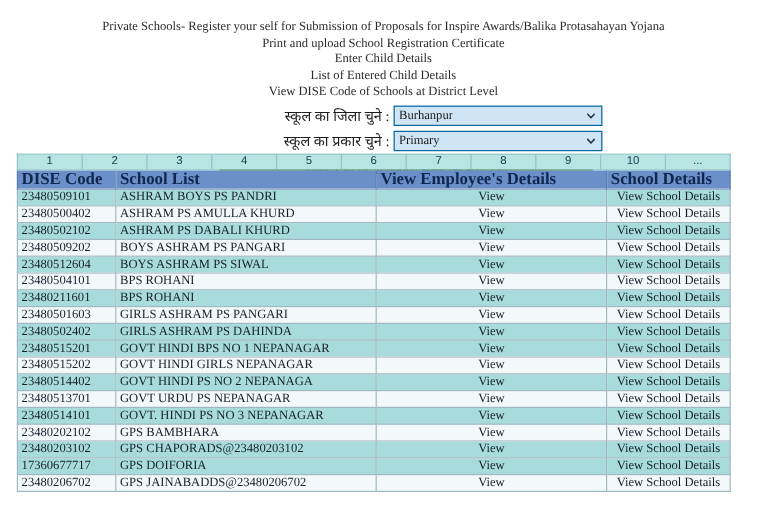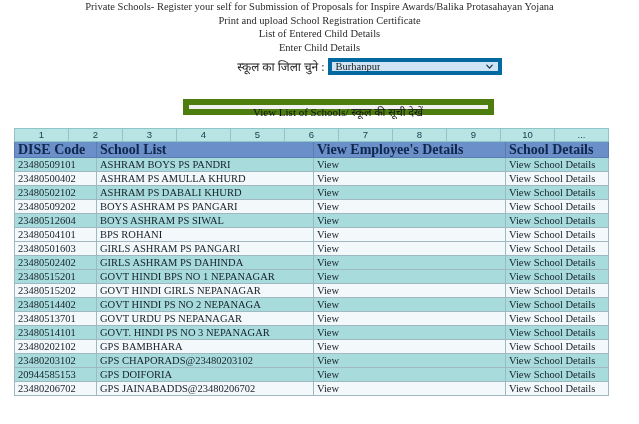--- a/index.html
+++ b/index.html
@@ -13,21 +13,21 @@
     height: 424px;
     overflow: hidden;
     font-family: "Liberation Sans", sans-serif;
     font-size: 11px;
     color: #1a1a1a;
     position: relative;
   }
 
   
   .menu-block {
-    padding-top: 0;
+    padding-top: 16px;
     text-align: center;
   }
   .menu-line {
     font-family: "Liberation Serif", serif;
     font-size: 10.5px;
     color: #2b2b2b;
     line-height: 13.5px;
     white-space: nowrap;
   }
 
@@ -48,21 +48,21 @@
     color: #1d1d1d;
     text-align: right;
     width: 150px;
     padding-right: 3px;
     white-space: nowrap;
   }
   .select-box {
     width: 174px;
     height: 17px;
     box-sizing: border-box;
-    border: 4px solid #0369a1;
+    border: 1px solid #0369a1;
     background: #cfe4f5;
     display: flex;
     align-items: center;
     justify-content: space-between;
     padding: 0 4px 0 4px;
     font-family: "Liberation Serif", serif;
     font-size: 10.5px;
     color: #1b1b1b;
   }
   .select-value {
@@ -142,52 +142,62 @@
     height: 15px;
     line-height: 15px;
     border: 1px solid #5a7cb0;
     font-family: "Liberation Serif", serif;
   }
 
   tr.data td { color: #16202a; }
   tr.odd td  { background: #a8dcdc; margin-left: 10px; }
   tr.even td { background: #f3f8fa; }
 
-  td.center { text-align: left; }
+  td.center { text-align: center; }
 
   .col-dise   { width: 82px; }
   .col-name   { width: 217px; }
   .col-emp    { width: 192px; }
   .col-school { width: 103px; }
 </style>
 </head>
 <body>
 
 <div class="menu-block">
   <div class="menu-line">Private Schools- Register your self for Submission of Proposals for Inspire Awards/Balika Protasahayan Yojana</div>
   <div class="menu-line">Print and upload School Registration Certificate</div>
+  <div class="menu-line">Enter Child Details</div>
   <div class="menu-line">List of Entered Child Details</div>
-  <div class="menu-line">Enter Child Details</div>
+  <div class="menu-line">View DISE Code of Schools at District Level</div>
 </div>
 
 <div class="form-area">
 
   <div class="form-row">
     <div class="form-label">स्कूल का जिला चुने :</div>
     <div class="select-box">
       <span class="select-value">Burhanpur</span>
       <span class="chevron">
         <svg viewBox="0 0 10 10" width="9" height="9">
             <path d="M2 3.5 L5 6.8 L8 3.5" fill="none" stroke="#18384f" stroke-width="1.4" stroke-linecap="round" stroke-linejoin="round"></path>
           </svg>
       </span>
     </div>
   </div>
 
   <div class="form-row">
+    <div class="form-label">स्कूल का प्रकार चुने :</div>
+    <div class="select-box">
+      <span class="select-value">Primary</span>
+      <span class="chevron">
+        <svg viewBox="0 0 10 10" width="9" height="9">
+            <path d="M2 3.5 L5 6.8 L8 3.5" fill="none" stroke="#18384f" stroke-width="1.4" stroke-linecap="round" stroke-linejoin="round"></path>
+          </svg>
+      </span>
+    </div>
   </div>
 
   <div class="button-row">
     <div class="view-list-button">View List of Schools/ स्कूल की सूची देखें</div>
   </div>
 
 </div>
 
 <div class="sheet">
   <table class="grid">
@@ -251,20 +261,26 @@
           <td>BOYS ASHRAM PS SIWAL</td>
           <td class="center">View</td>
           <td class="center">View School Details</td>
         </tr>
         <tr class="data even">
           <td>23480504101</td>
           <td>BPS ROHANI</td>
           <td class="center">View</td>
           <td class="center">View School Details</td>
         </tr>
+        <tr class="data odd">
+          <td>23480211601</td>
+          <td>BPS ROHANI</td>
+          <td class="center">View</td>
+          <td class="center">View School Details</td>
+        </tr>
         <tr class="data even">
           <td>23480501603</td>
           <td>GIRLS ASHRAM PS PANGARI</td>
           <td class="center">View</td>
           <td class="center">View School Details</td>
         </tr>
         <tr class="data odd">
           <td>23480502402</td>
           <td>GIRLS ASHRAM PS DAHINDA</td>
           <td class="center">View</td>
@@ -306,21 +322,21 @@
           <td class="center">View</td>
           <td class="center">View School Details</td>
         </tr>
         <tr class="data odd">
           <td>23480203102</td>
           <td>GPS CHAPORADS@23480203102</td>
           <td class="center">View</td>
           <td class="center">View School Details</td>
         </tr>
         <tr class="data odd">
-          <td>20944585153</td>
+          <td>17360677717</td>
           <td>GPS DOIFORIA</td>
           <td class="center">View</td>
           <td class="center">View School Details</td>
         </tr>
         <tr class="data even">
           <td>23480206702</td>
           <td>GPS JAINABADDS@23480206702</td>
           <td class="center">View</td>
           <td class="center">View School Details</td>
         </tr>

